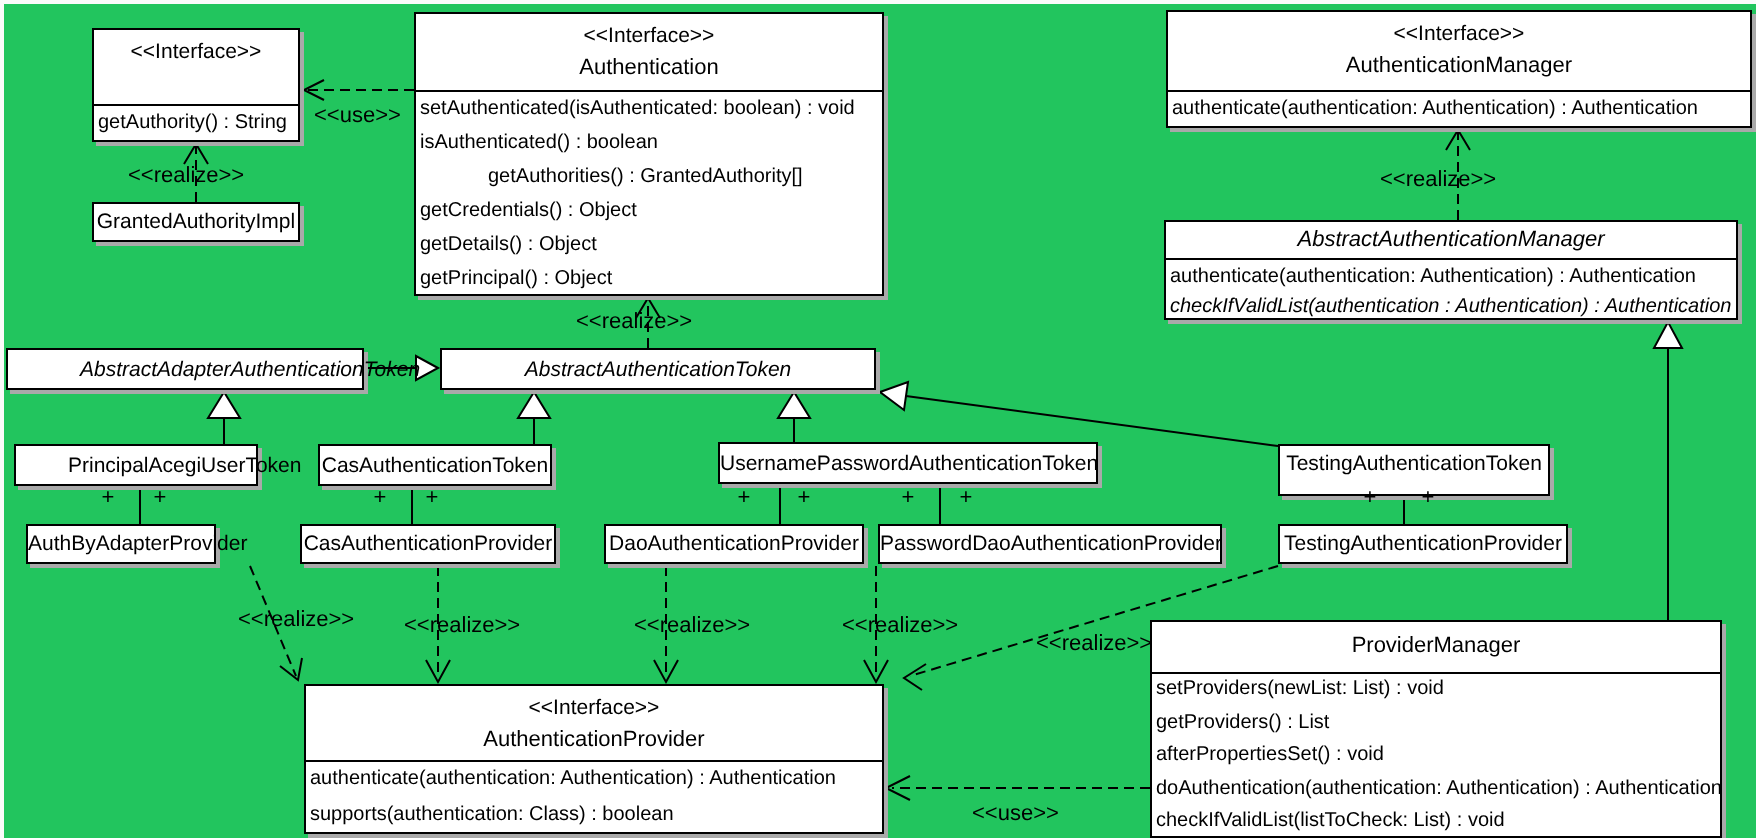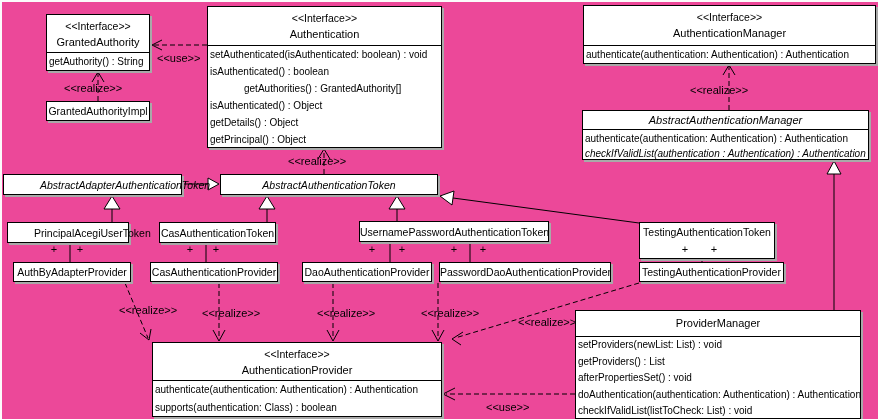--- a/index.html
+++ b/index.html
@@ -1,17 +1,17 @@
 <!DOCTYPE html>
 <html><head>
 <meta charset="utf-8">
 <style>
   html,body{margin:0;padding:0;}
   body{background:#f0f0f0;font-family:"Liberation Sans",sans-serif;}
-  #stage{position:relative;width:878px;height:419px;background:#ec4899;overflow:hidden;
+  #stage{position:relative;width:878px;height:419px;background:#22c55e;overflow:hidden;
          border-top:2px solid #fbfbfb;border-left:2px solid #fbfbfb;box-sizing:border-box;}
   svg.wires{position:absolute;left:0;top:0;z-index:1;}
   .cls{position:absolute;background:#fff;border:1px solid #000;box-shadow:2px 2px 0 #a9a9a9;
        z-index:2;box-sizing:border-box;color:#000;}
   .hd{border-bottom:1px solid #000;text-align:center;overflow:hidden;}
   .st{font-size:10.5px;line-height:16px;padding-top:3px;white-space:nowrap;}
   .nm{font-size:11px;line-height:16px;white-space:nowrap;}
   .simple{text-align:center;}
   .simple .nm{font-size:10.5px;}
   .m{font-size:10px;white-space:nowrap;padding-left:2px;overflow:visible;}
@@ -107,39 +107,38 @@
 
     <g stroke="#000" fill="none">
       <line x1="573" y1="392" x2="444" y2="392" stroke-dasharray="5,3"></line>
       <polyline points="453,386 441,392 453,398"></polyline>
     </g>
   </svg>
 
   <div class="cls" style="left:44px;top:12px;width:104px;height:57px;">
     <div class="hd" style="height:37px;">
       <div class="st">&lt;&lt;Interface&gt;&gt;</div>
-      <div class="nm">GrantedAuthority</div>
     </div>
     <div class="m" style="line-height:18px;">getAuthority() : String</div>
   </div>
 
   <div class="cls simple" style="left:44px;top:99px;width:104px;height:20px;">
     <div class="nm" style="line-height:19px;">GrantedAuthorityImpl</div>
   </div>
 
   <div class="cls" style="left:205px;top:4px;width:235px;height:142px;">
     <div class="hd" style="height:38px;">
       <div class="st">&lt;&lt;Interface&gt;&gt;</div>
       <div class="nm">Authentication</div>
     </div>
     <div>
       <div class="m" style="line-height:17px;">setAuthenticated(isAuthenticated: boolean) : void</div>
       <div class="m" style="line-height:17px;">isAuthenticated() : boolean</div>
       <div class="m" style="line-height:17px;padding-left:36px;">getAuthorities() : GrantedAuthority[]</div>
-      <div class="m" style="line-height:17px;">isAuthenticated() : Object</div>
+      <div class="m" style="line-height:17px;">getCredentials() : Object</div>
       <div class="m" style="line-height:17px;">getDetails() : Object</div>
       <div class="m" style="line-height:17px;">getPrincipal() : Object</div>
     </div>
   </div>
 
   <div class="cls" style="left:581px;top:3px;width:293px;height:59px;">
     <div class="hd" style="height:39px;">
       <div class="st">&lt;&lt;Interface&gt;&gt;</div>
       <div class="nm">AuthenticationManager</div>
     </div>
@@ -167,25 +166,25 @@
   </div>
 
   <div class="cls simple" style="left:157px;top:220px;width:117px;height:21px;">
     <div class="nm" style="line-height:20px;">CasAuthenticationToken</div>
   </div>
 
   <div class="cls simple" style="left:357px;top:219px;width:190px;height:21px;">
     <div class="nm" style="line-height:20px;">UsernamePasswordAuthenticationToken</div>
   </div>
 
-  <div class="cls simple" style="left:637px;top:220px;width:136px;height:37px;">
+  <div class="cls simple" style="left:637px;top:220px;width:136px;height:26px;">
     <div class="nm" style="line-height:19px;">TestingAuthenticationToken</div>
   </div>
 
-  <div class="cls simple" style="left:11px;top:260px;width:118px;height:20px;">
+  <div class="cls simple" style="left:11px;top:260px;width:95px;height:20px;">
     <div class="nm" style="line-height:19px;">AuthByAdapterProvider</div>
   </div>
 
   <div class="cls simple" style="left:300px;top:260px;width:130px;height:20px;">
     <div class="nm" style="line-height:19px;">DaoAuthenticationProvider</div>
   </div>
 
   <div class="cls simple" style="left:148px;top:260px;width:128px;height:20px;">
     <div class="nm" style="line-height:19px;">CasAuthenticationProvider</div>
   </div>

